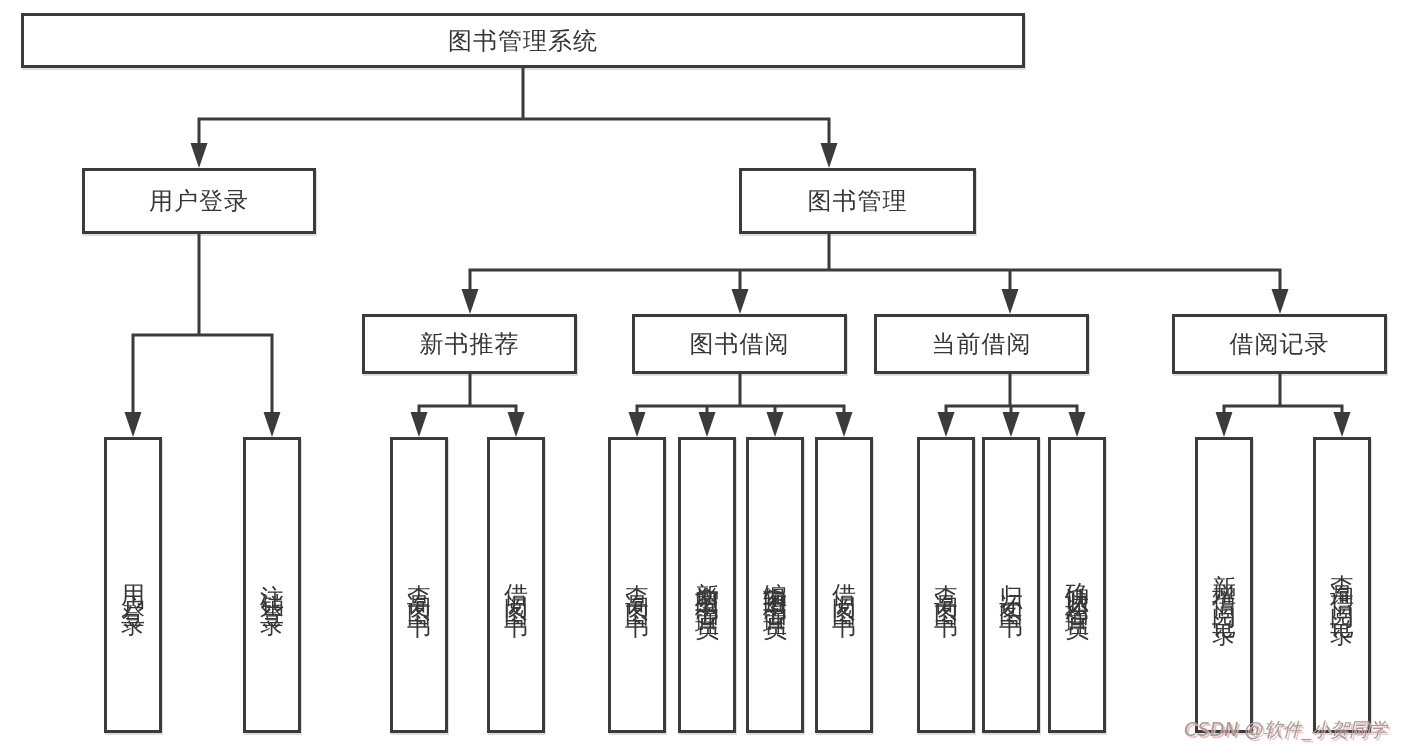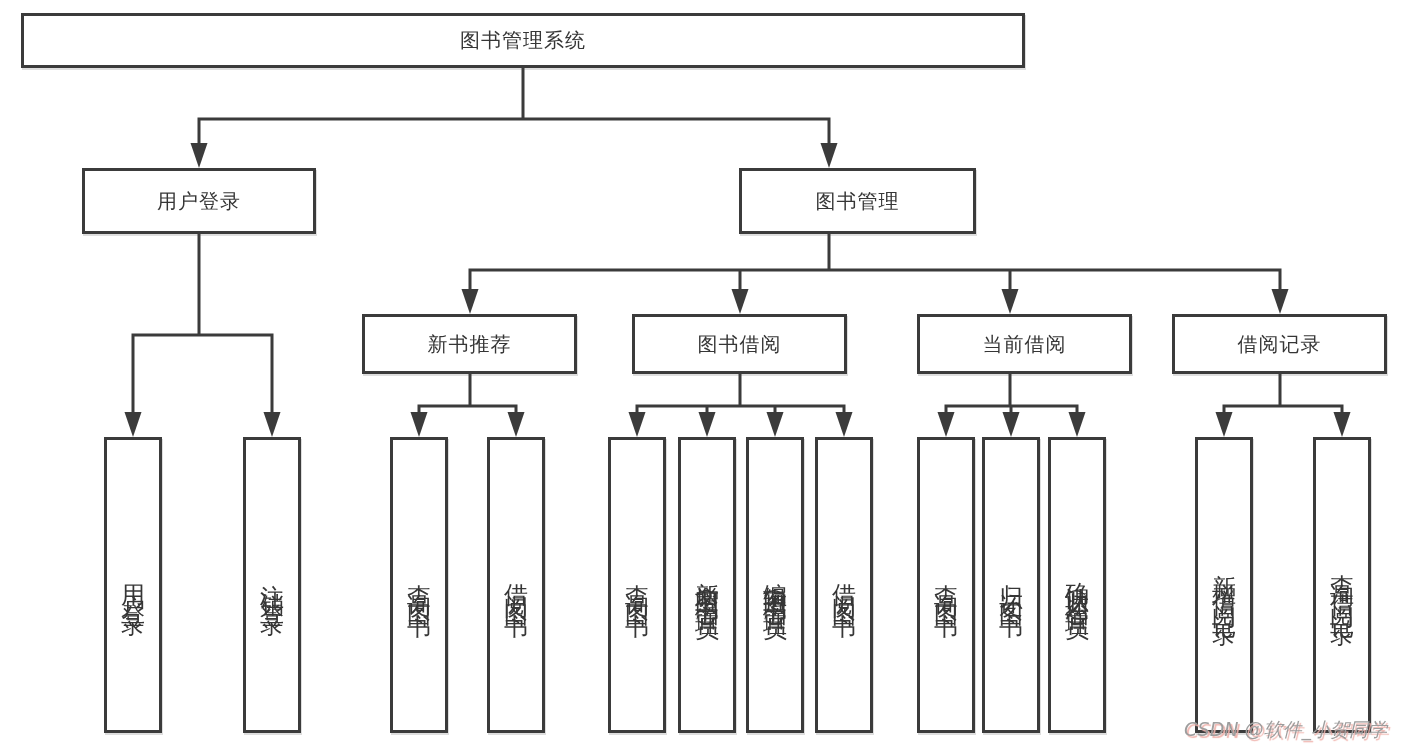--- a/index.html
+++ b/index.html
@@ -21,21 +21,21 @@
   .connectors{position:absolute;left:0;top:0;z-index:1;}
   .box{
     position:absolute;
     background:#ffffff;
     border:3px solid var(--line);
     display:flex;align-items:center;justify-content:center;
     z-index:2;
     box-shadow:1px 2px 0 rgba(70,70,70,0.18);
   }
   .box .h{
-    font-size:20px;
+    font-size:24px;
     letter-spacing:1px;
     color:var(--text);
     white-space:nowrap;
   }
   .root{left:21px;top:13px;width:1004px;height:55px;}
   .l2{top:168px;height:66px;}
   .l3{top:314px;height:60px;width:215px;}
   .leaf{top:437px;width:58px;height:296px;}
   .leaf .v{
     writing-mode:vertical-rl;
@@ -114,21 +114,21 @@
   <div class="box l2" style="left:711px;width:237px;margin-left:28px;">
     <span class="h">图书管理</span>
   </div>
 
   <div class="box l3" style="left:362px;">
     <span class="h">新书推荐</span>
   </div>
   <div class="box l3" style="left:632px;">
     <span class="h">图书借阅</span>
   </div>
-  <div class="box l3" style="left:917px;">
+  <div class="box l3" style="left:874px;">
     <span class="h">当前借阅</span>
   </div>
   <div class="box l3" style="left:1172px;">
     <span class="h">借阅记录</span>
   </div>
 
   <div class="box leaf" style="left:104px;">
     <span class="v">用户登录</span>
   </div>
   <div class="box leaf" style="left:243px;">

